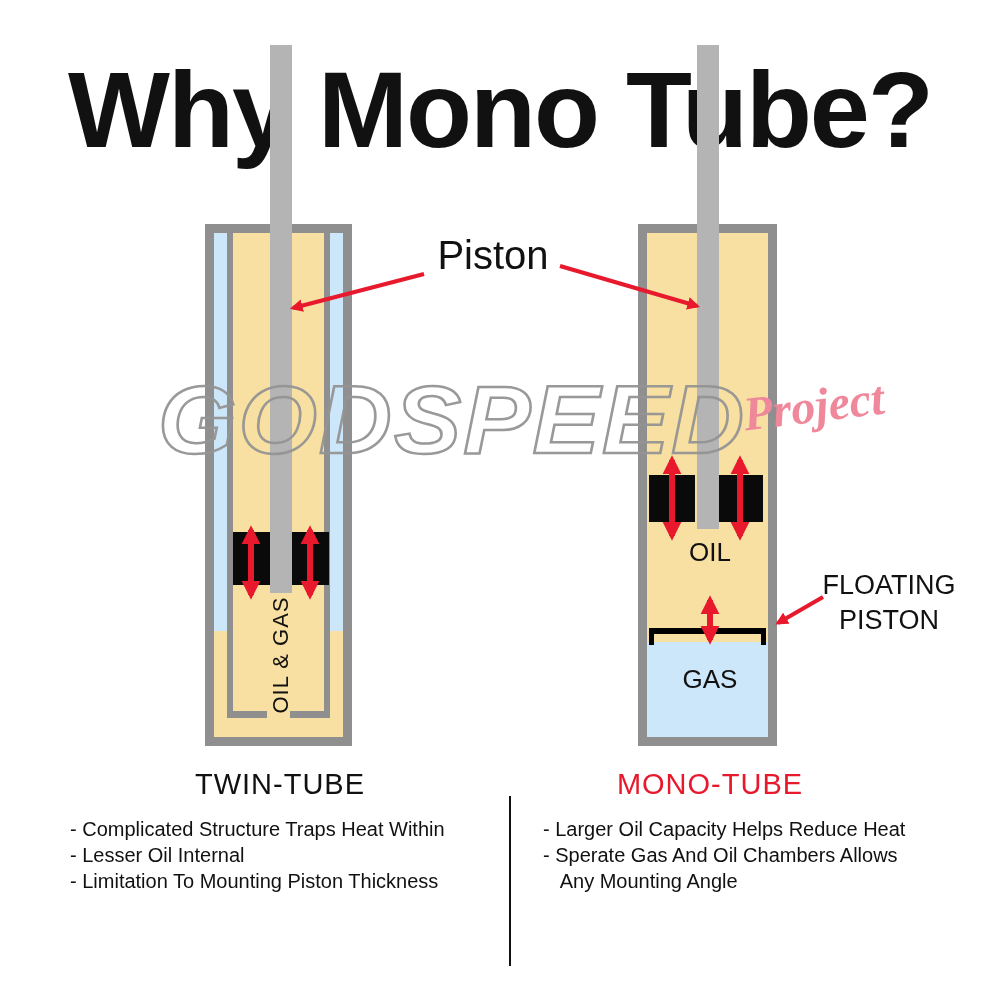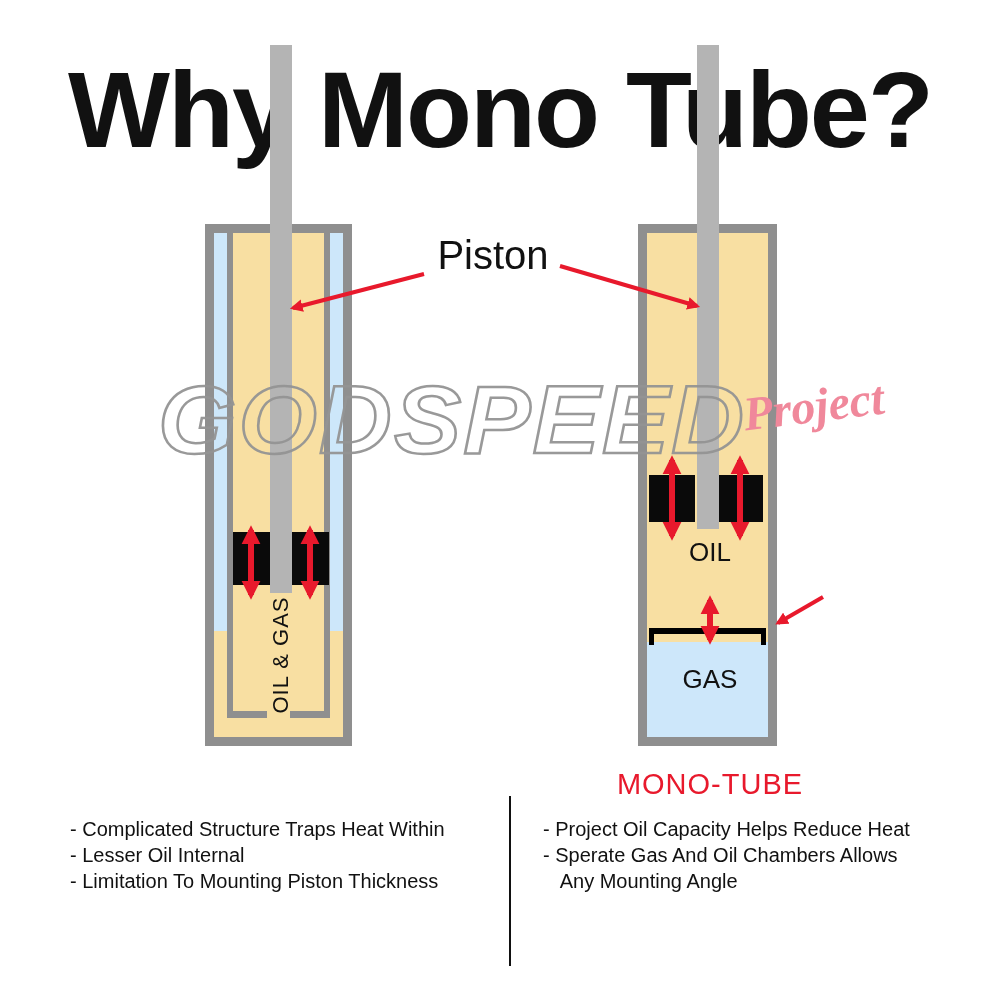--- a/index.html
+++ b/index.html
@@ -126,37 +126,39 @@
     <div class="fp-tab" id="fp-tab-r"></div>
     <div class="piston-block" id="mt-block-l"></div>
     <div class="piston-block" id="mt-block-r"></div>
   </div>
 
   <div id="oilgas-label">OIL &amp; GAS</div>
   <div id="oil-label">OIL</div>
   <div id="gas-label">GAS</div>
 
   <div id="piston-label">Piston</div>
+  <div id="floating-label">FLOATING PISTON</div>
 
   <div id="watermark">
     <span id="wm-main">GODSPEED</span>
     <span id="wm-sub">Project</span>
   </div>
 
+  <div class="tube-name" id="twin-name">TWIN-TUBE</div>
   <div class="tube-name" id="mono-name">MONO-TUBE</div>
 
   <div id="divider"></div>
 
   <div class="points" id="twin-points">
     <div class="point">- Complicated Structure Traps Heat Within</div>
     <div class="point">- Lesser Oil Internal</div>
     <div class="point">- Limitation To Mounting Piston Thickness</div>
   </div>
   <div class="points" id="mono-points">
-    <div class="point">- Project Oil Capacity Helps Reduce Heat</div>
+    <div class="point">- Larger Oil Capacity Helps Reduce Heat</div>
     <div class="point">- Sperate Gas And Oil Chambers Allows
    Any Mounting Angle</div>
   </div>
 
   <svg id="arrows" width="1000" height="1000" viewBox="0 0 1000 1000">
     <defs>
       <marker id="ah" viewBox="0 0 8 8" refX="6" refY="4" markerWidth="3.2" markerHeight="3.2" orient="auto-start-reverse">
         <path d="M0,0 L8,4 L0,8 z" fill="#e8192c"></path>
       </marker>
     </defs>

